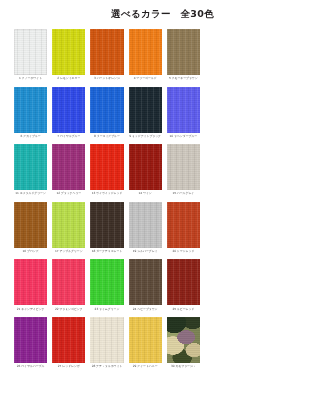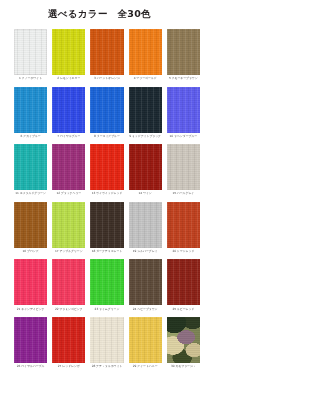--- a/index.html
+++ b/index.html
@@ -14,21 +14,21 @@
     overflow: hidden;
   }
   .sheet {
     position: relative;
     width: 214px;
     height: 400px;
     background: #ffffff;
     box-sizing: border-box;
   }
   .title {
-    text-align: left;
+    text-align: right;
     font-size: 9.5px;
     font-weight: 700;
     color: #231f20;
     letter-spacing: 0.3px;
     padding-top: 9px;
     line-height: 1;
     white-space: nowrap;
     margin-left: 48px;
   }
   .grid {

